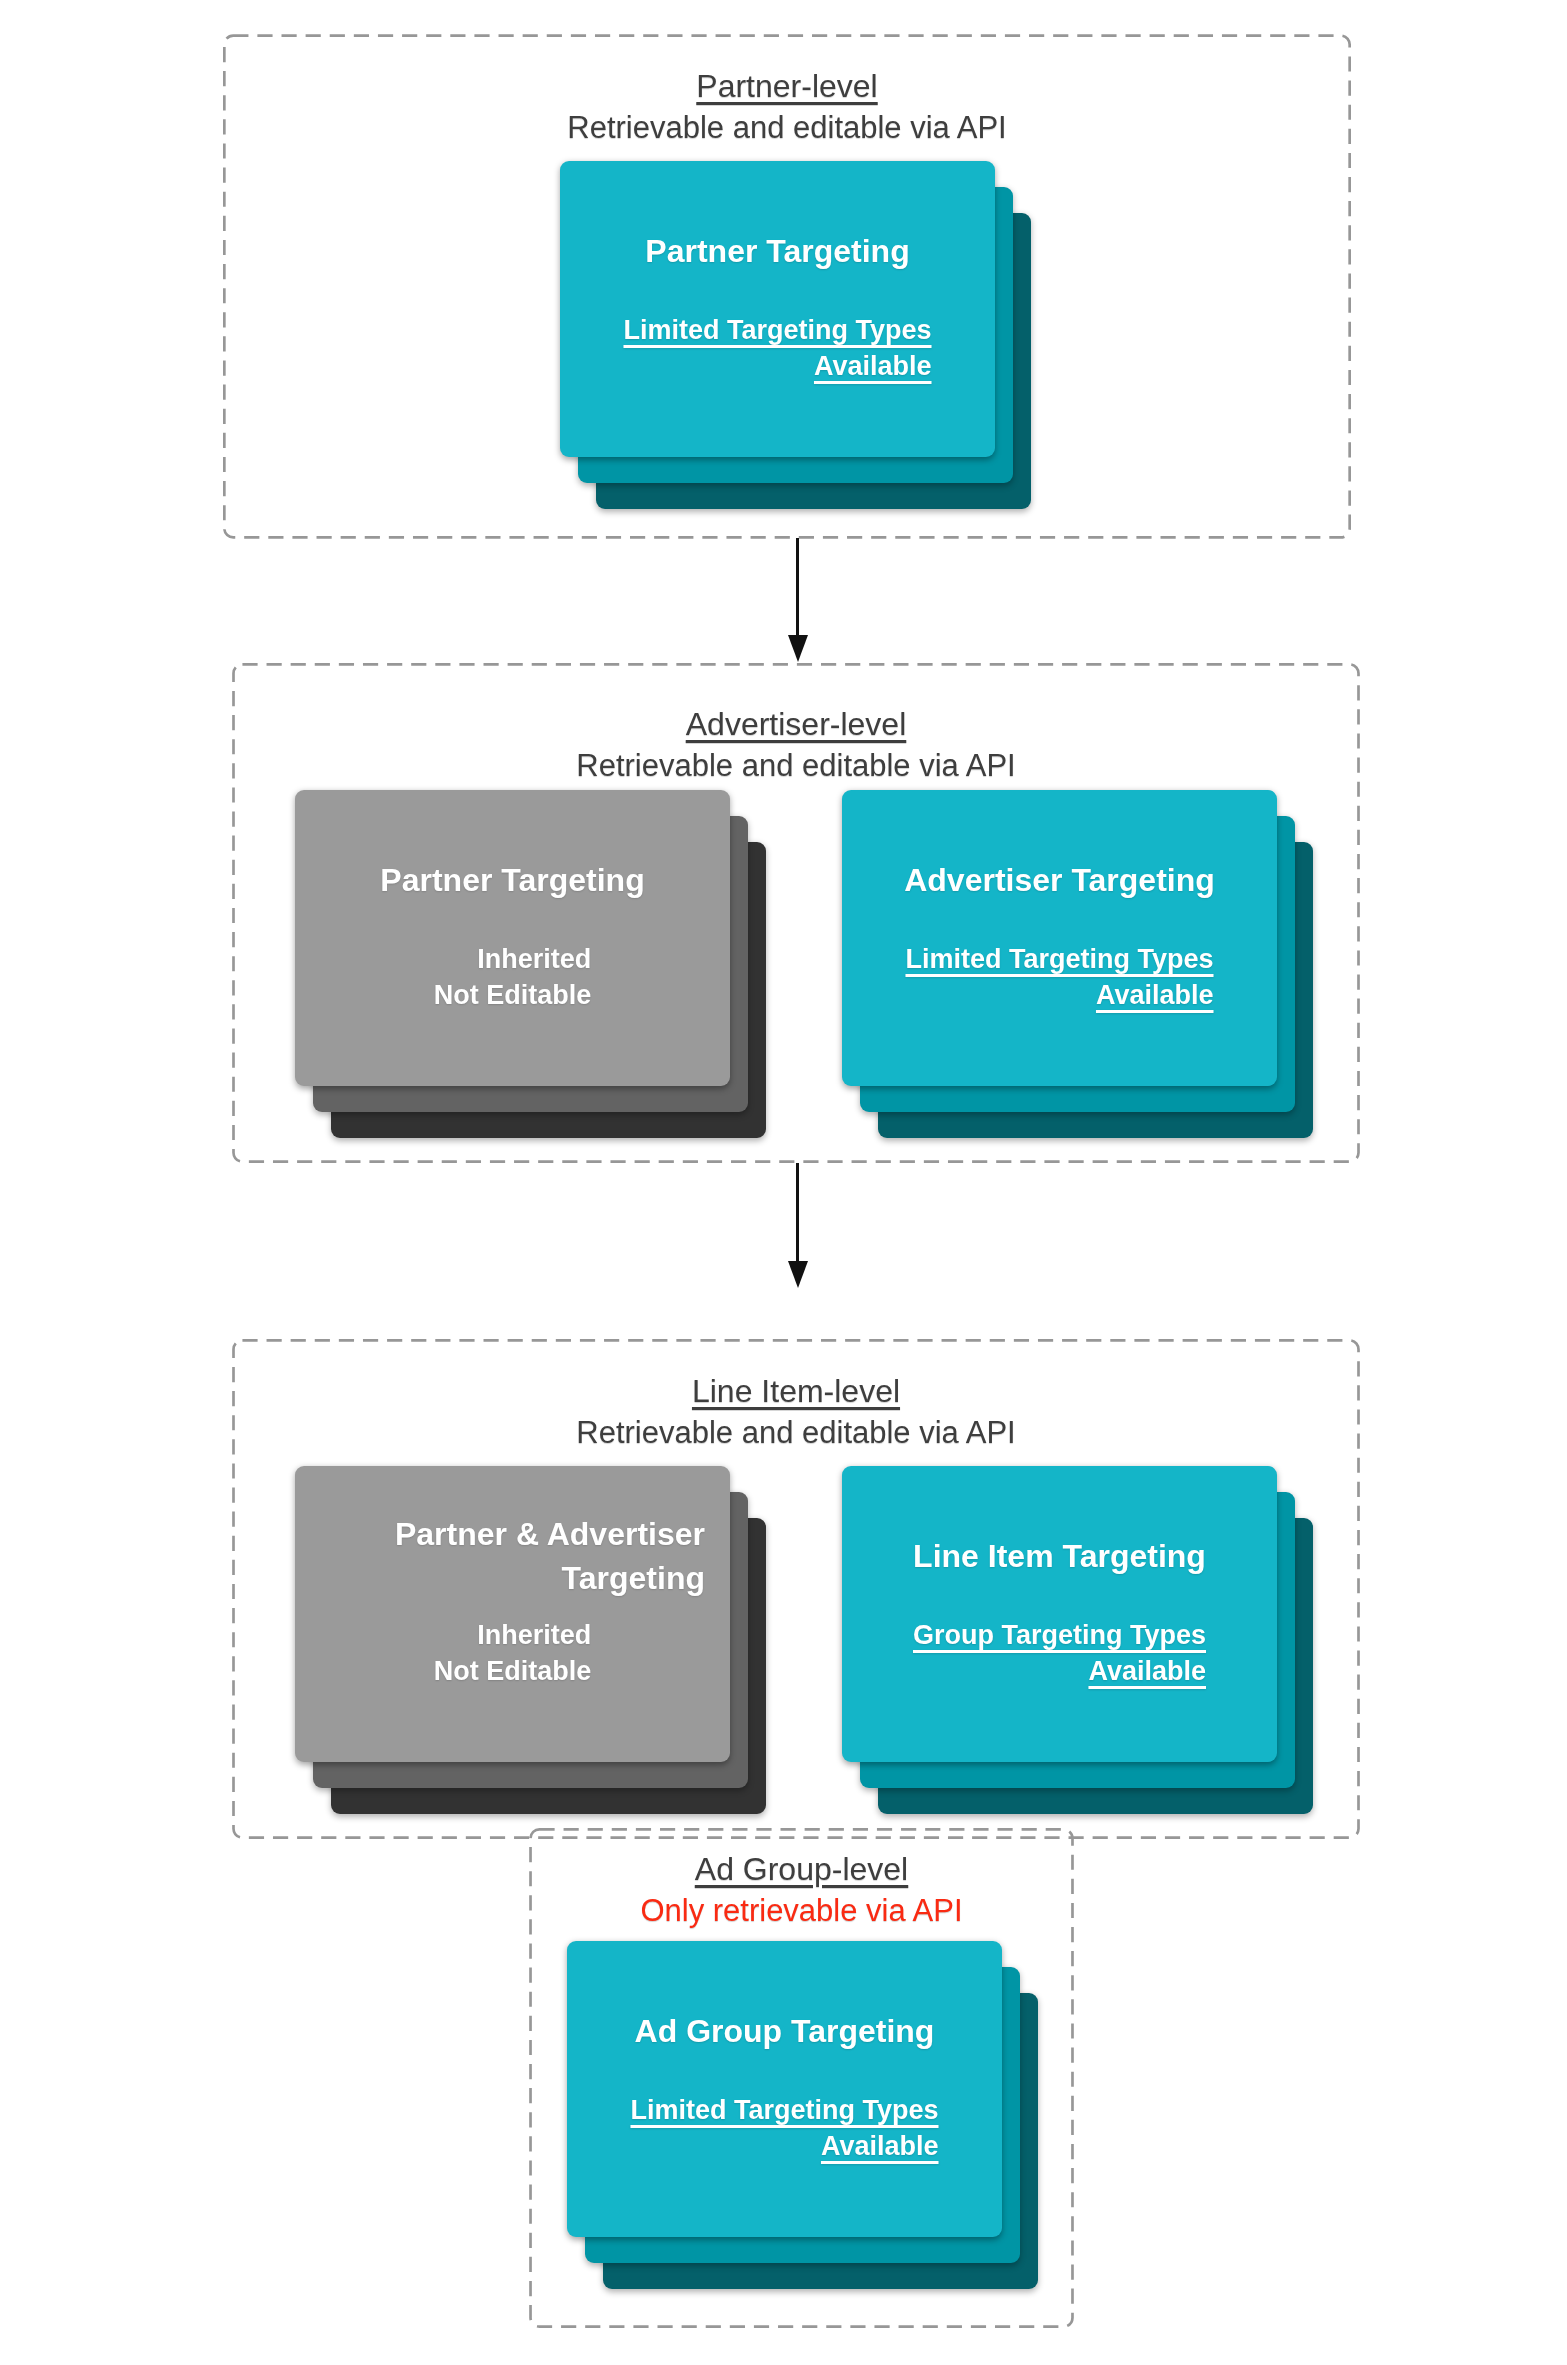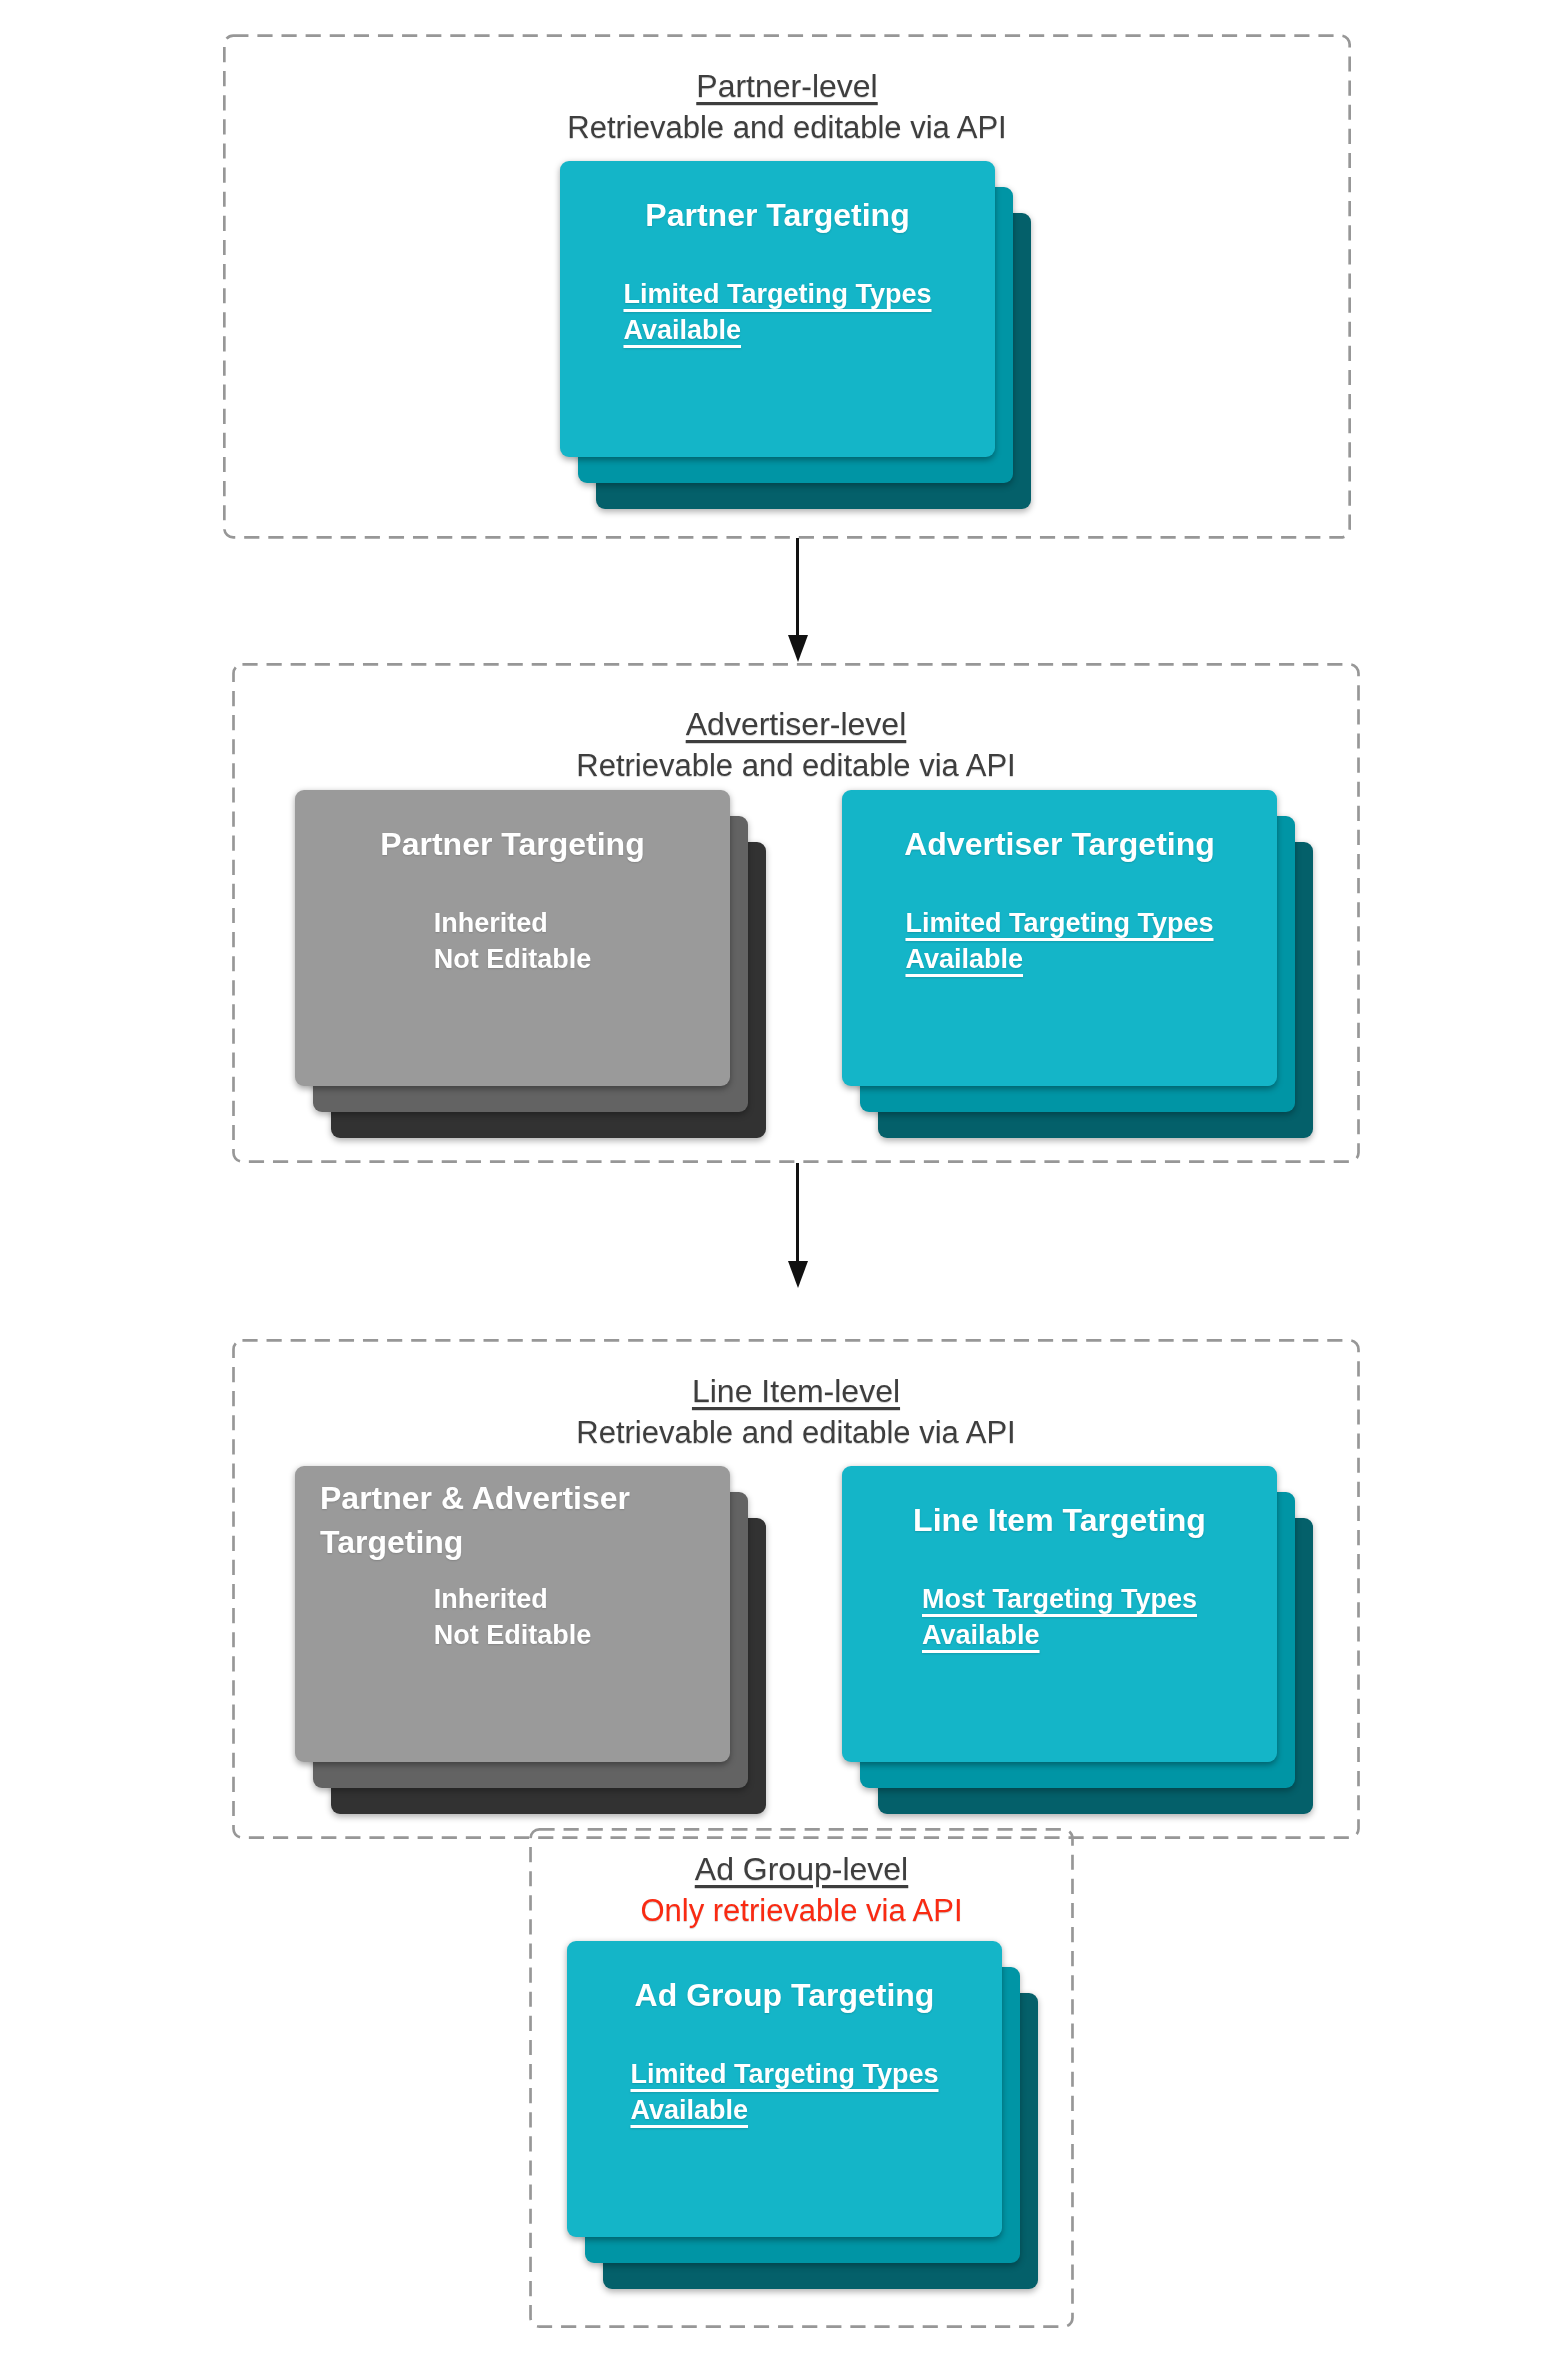--- a/index.html
+++ b/index.html
@@ -43,23 +43,23 @@
   .layer.l2{left:18px;top:26px;}
   .layer.l3{left:36px;top:52px;}
   .teal .layer.l2{background:var(--teal-mid);}
   .teal .layer.l3{background:var(--teal-back);}
   .gray .layer.l2{background:var(--gray-mid);}
   .gray .layer.l3{background:var(--gray-back);}
   .card{
     position:absolute;left:0;top:0;width:100%;height:100%;
     border-radius:9px;
     display:flex;flex-direction:column;align-items:center;
-    box-sizing:border-box;
+    padding-top:36px;box-sizing:border-box;
     box-shadow:0 2.7px 6.3px rgba(0,0,0,0.35);
-    color:var(--card-text);text-align:left;
+    color:var(--card-text);text-align:right;
   }
   .teal .card{background:var(--teal-front);}
   .gray .card{background:var(--gray-front);}
   .card-title{
     min-height:107px;
     display:flex;align-items:center;justify-content:center;
     font-size:32px;font-weight:700;line-height:44px;
     padding:0 25px;
     text-shadow:0 0.9px 1.8px rgba(0,0,0,0.15);
   }
@@ -171,21 +171,21 @@
           <div class="body-line">Not Editable</div>
         </div>
       </div>
     </div>
     <div class="stack teal" style="left:610px;top:127px;">
       <div class="layer l3"></div>
       <div class="layer l2"></div>
       <div class="card">
         <div class="card-title">Line Item Targeting</div>
         <div class="card-body underlined">
-          <div class="body-line">Most Targeting Types</div>
+          <div class="body-line">Group Targeting Types</div>
           <div class="body-line">Available</div>
         </div>
       </div>
     </div>
   </section>
 
   <section class="level" style="left:529px;top:1828px;width:545px;height:500px;">
     <svg class="dash-rect" width="545" height="500" viewBox="0 0 610 560">
       <rect x="1.5" y="1.5" width="607" height="557" rx="10" fill="none" stroke="var(--dash-border)" stroke-width="3" stroke-dasharray="17 10"></rect>
     </svg>

